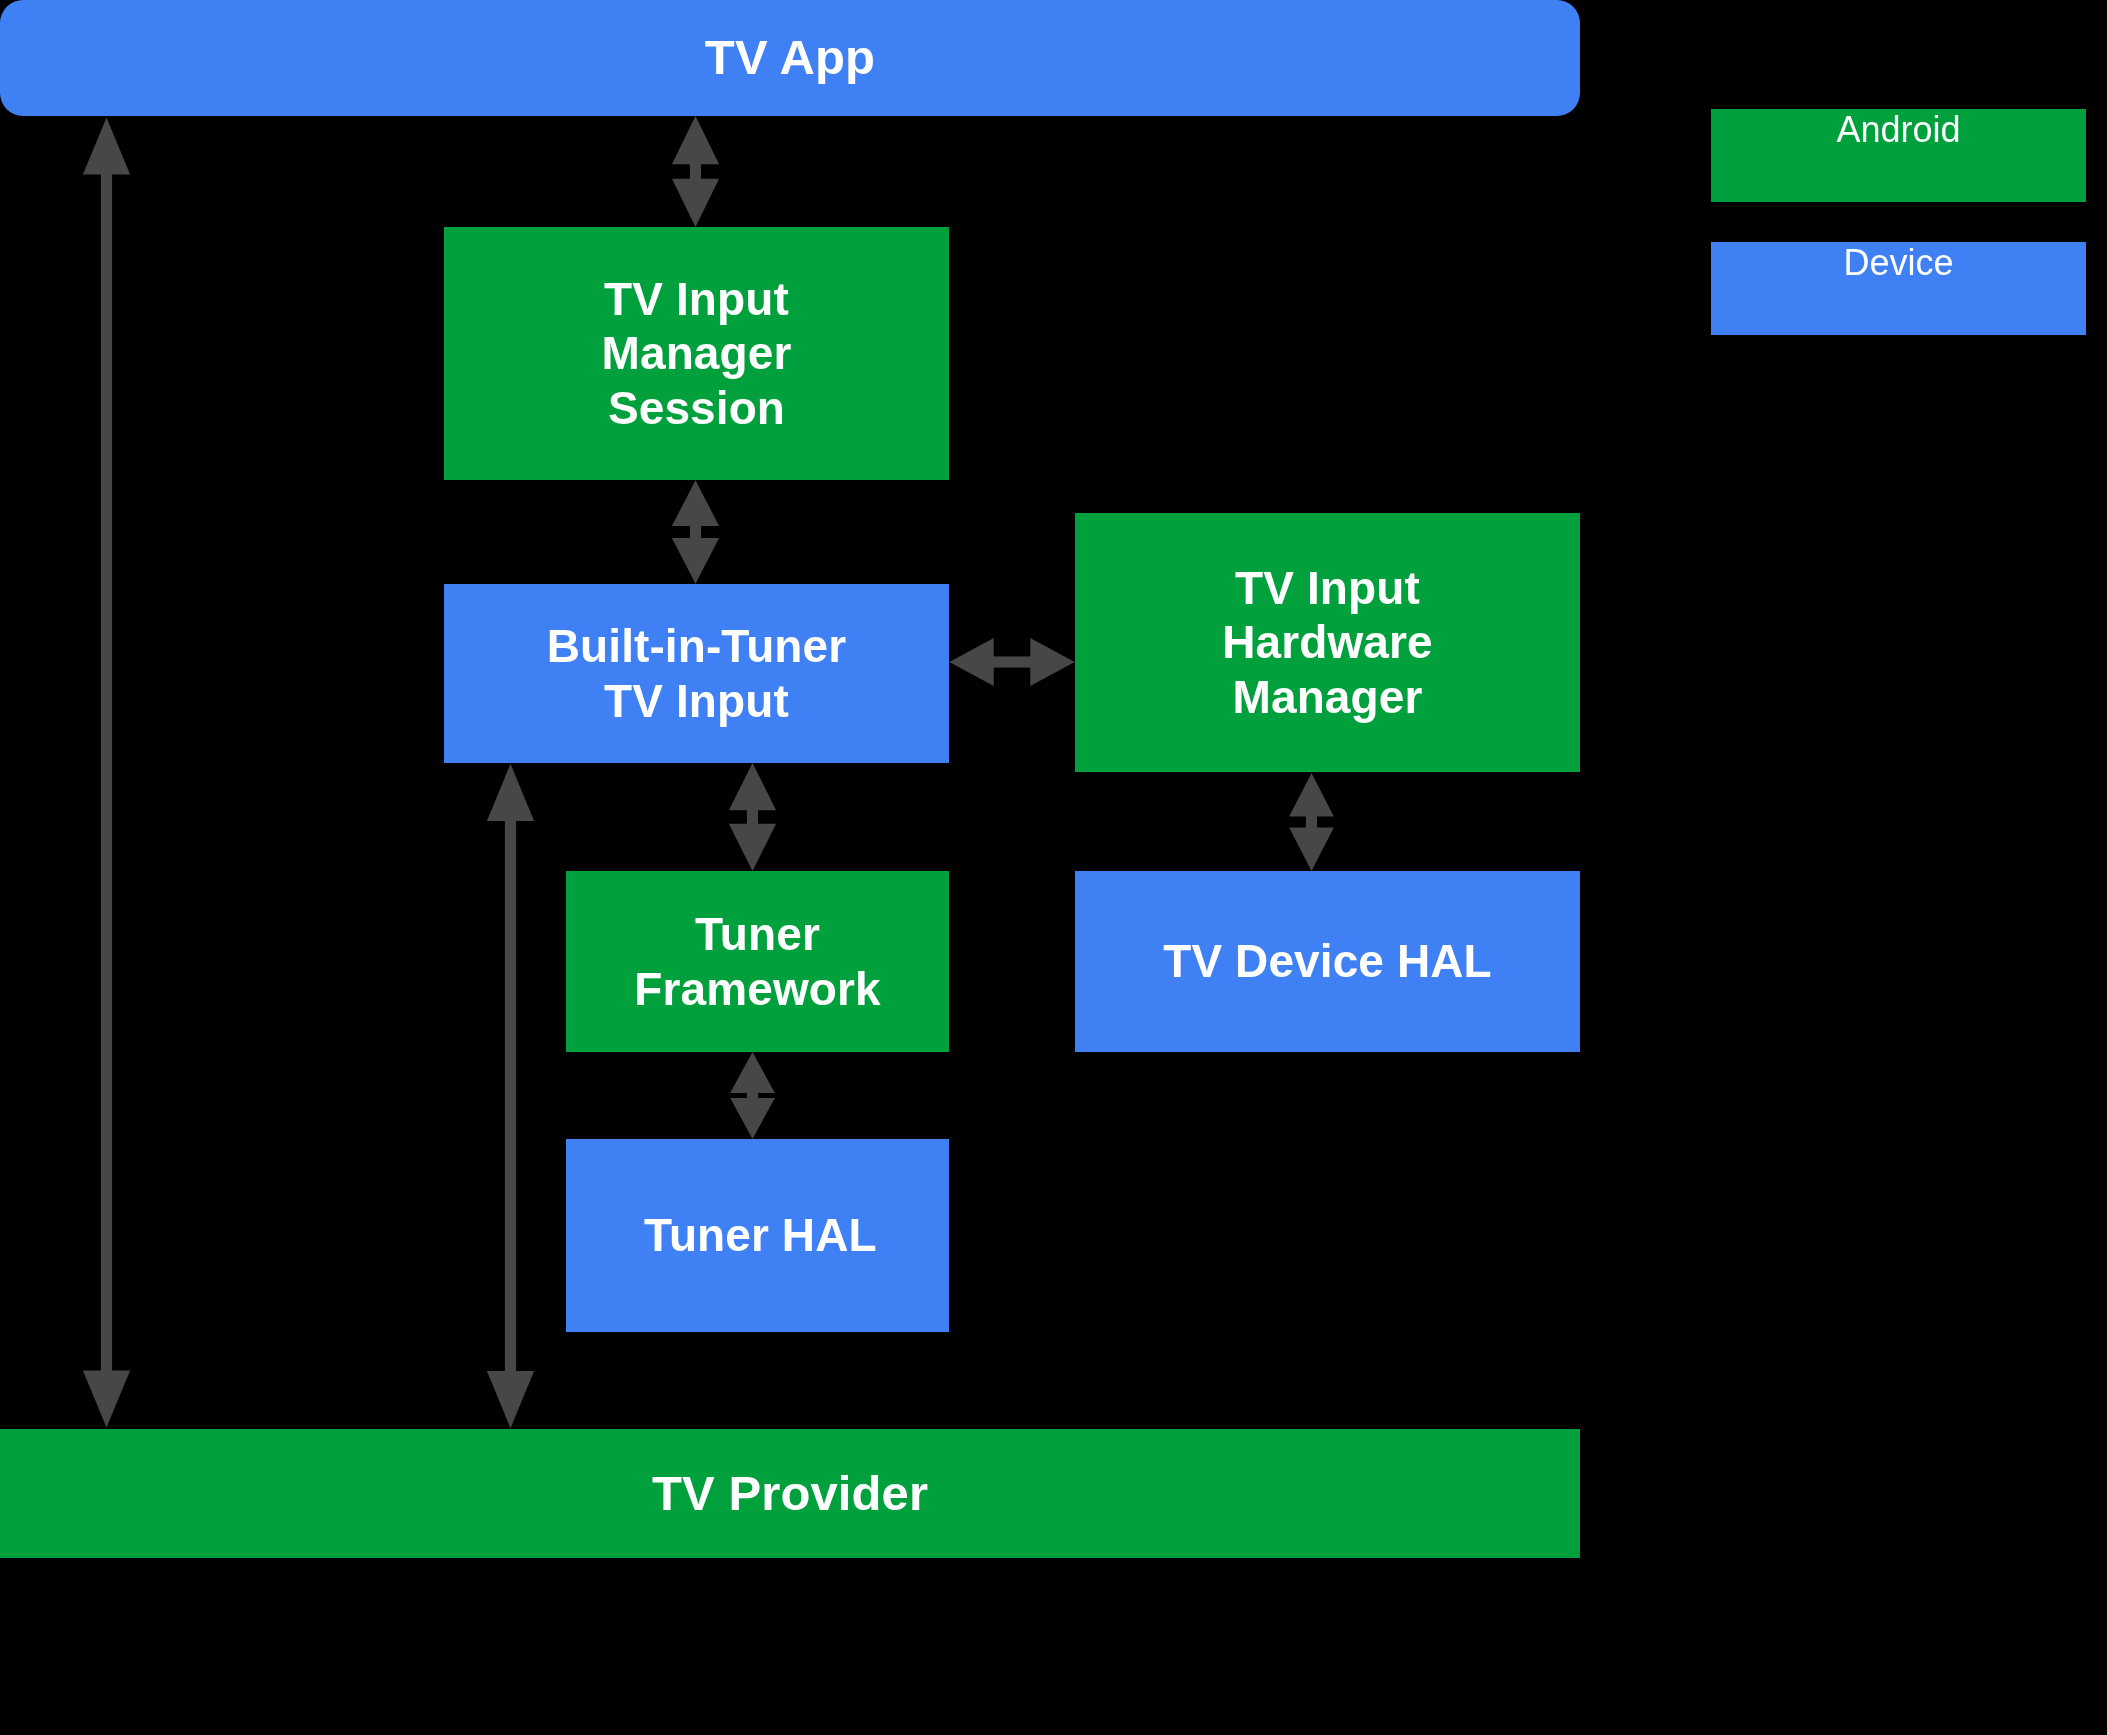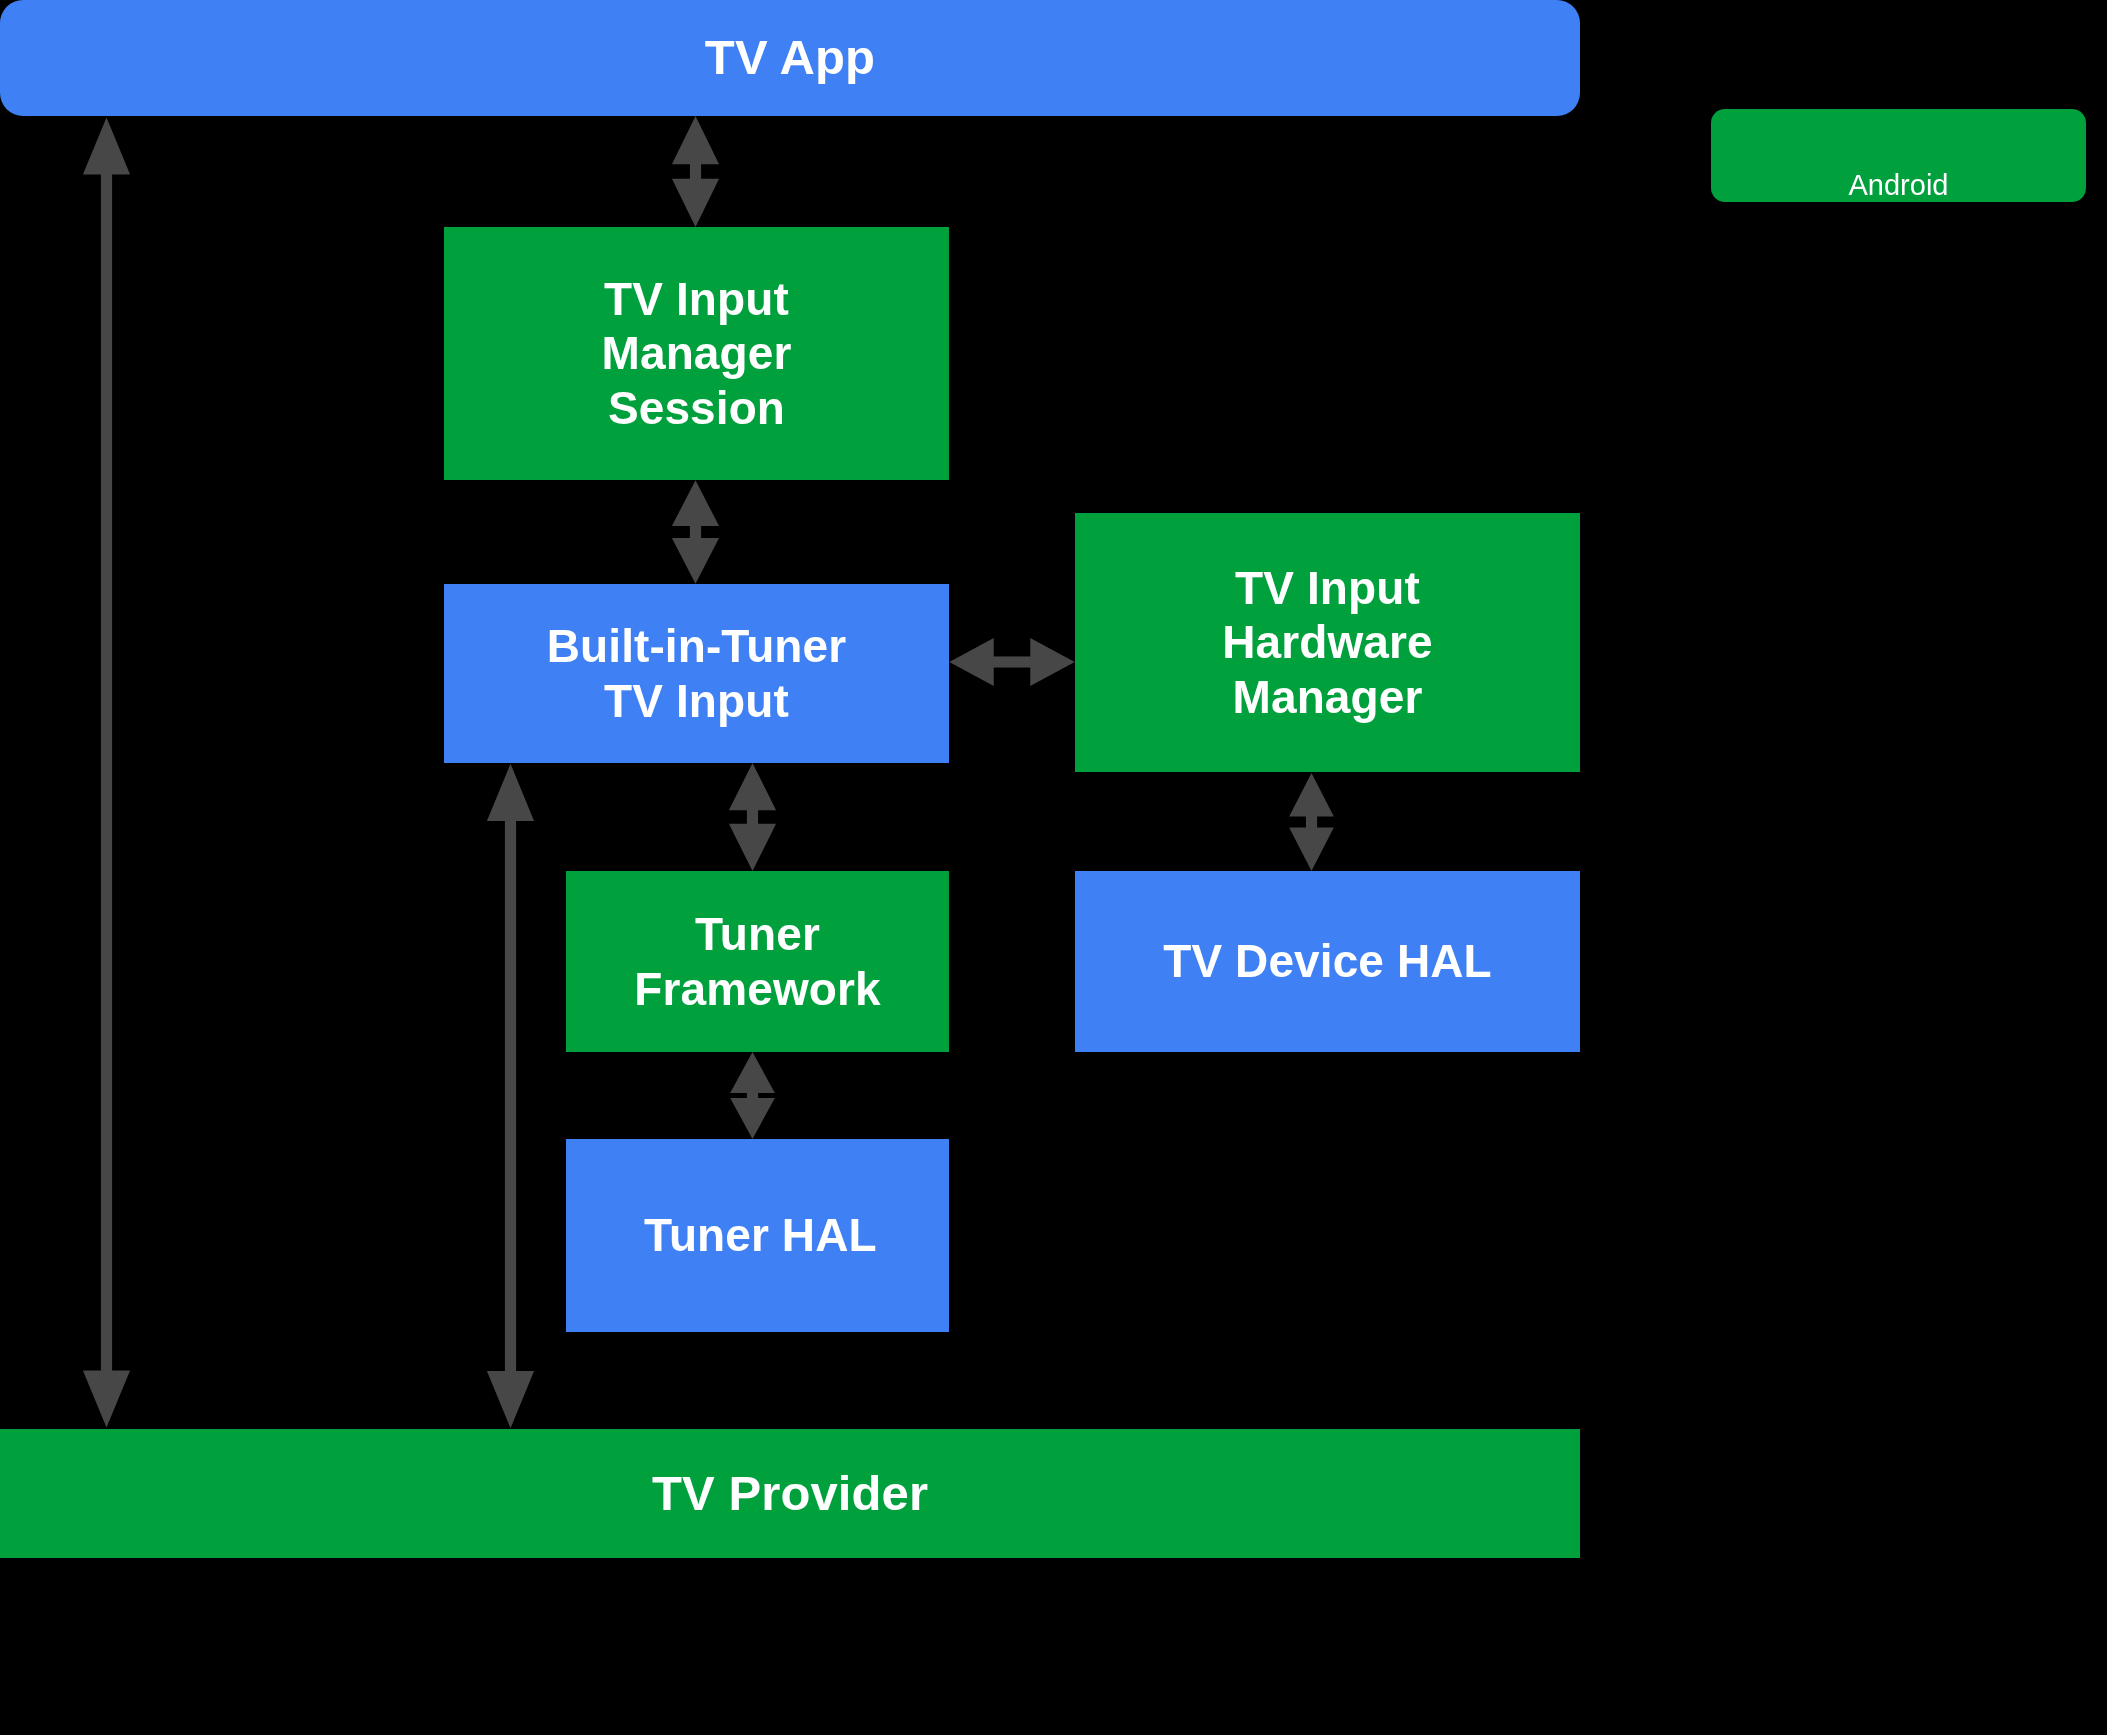--- a/index.html
+++ b/index.html
@@ -33,24 +33,23 @@
   #n-tihm             {left:1075px; top:513px;  width:505px;  height:259px; font-size:46px;}
   #n-tuner-fw         {left:566px;  top:871px; width:383px;  height:181px; font-size:46px;}
   #n-tv-input-hal     {left:1075px; top:871px; width:505px;  height:181px; font-size:46px;}
   #n-tuner-hal        {left:566px;  top:1139px; width:383px;  height:193px; font-size:46px;padding-left:12px;}
   #n-tv-provider      {left:0px;    top:1429px; width:1580px; height:129px; font-size:49px;}
 
   
   #legend{position:absolute;left:1711px;top:109px;width:375px;}
   .legend-chip{
     width:375px;height:93px;
-    display:flex;align-items:flex-end;justify-content:center;
-    color:#fff;font-size:29px;font-weight:400;
+    display:flex;align-items:flex-start;justify-content:center;
+    color:#fff;font-size:36px;font-weight:400;
     box-sizing:border-box;
-    border-radius:14px;
   }
   #legend-android{margin-bottom:40px;}
 
   
   .conn{position:absolute;}
   .conn svg{display:block;overflow:visible;}
 </style>
 </head>
 <body>
 
@@ -139,16 +138,19 @@
       <polygon points="62,0 98,70 26,70" fill="#474747"></polygon>
       <rect x="53" y="66" width="18" height="26" fill="#474747"></rect>
       <polygon points="62,158 98,88 26,88" fill="#474747"></polygon>
     </svg>
   </div>
 
   <div id="legend">
     <div class="legend-chip green" id="legend-android">
       <span>Android</span>
     </div>
+    <div class="legend-chip blue" id="legend-device">
+      <span>Device</span>
+    </div>
   </div>
 
 </div>
 
 
 </body></html>

